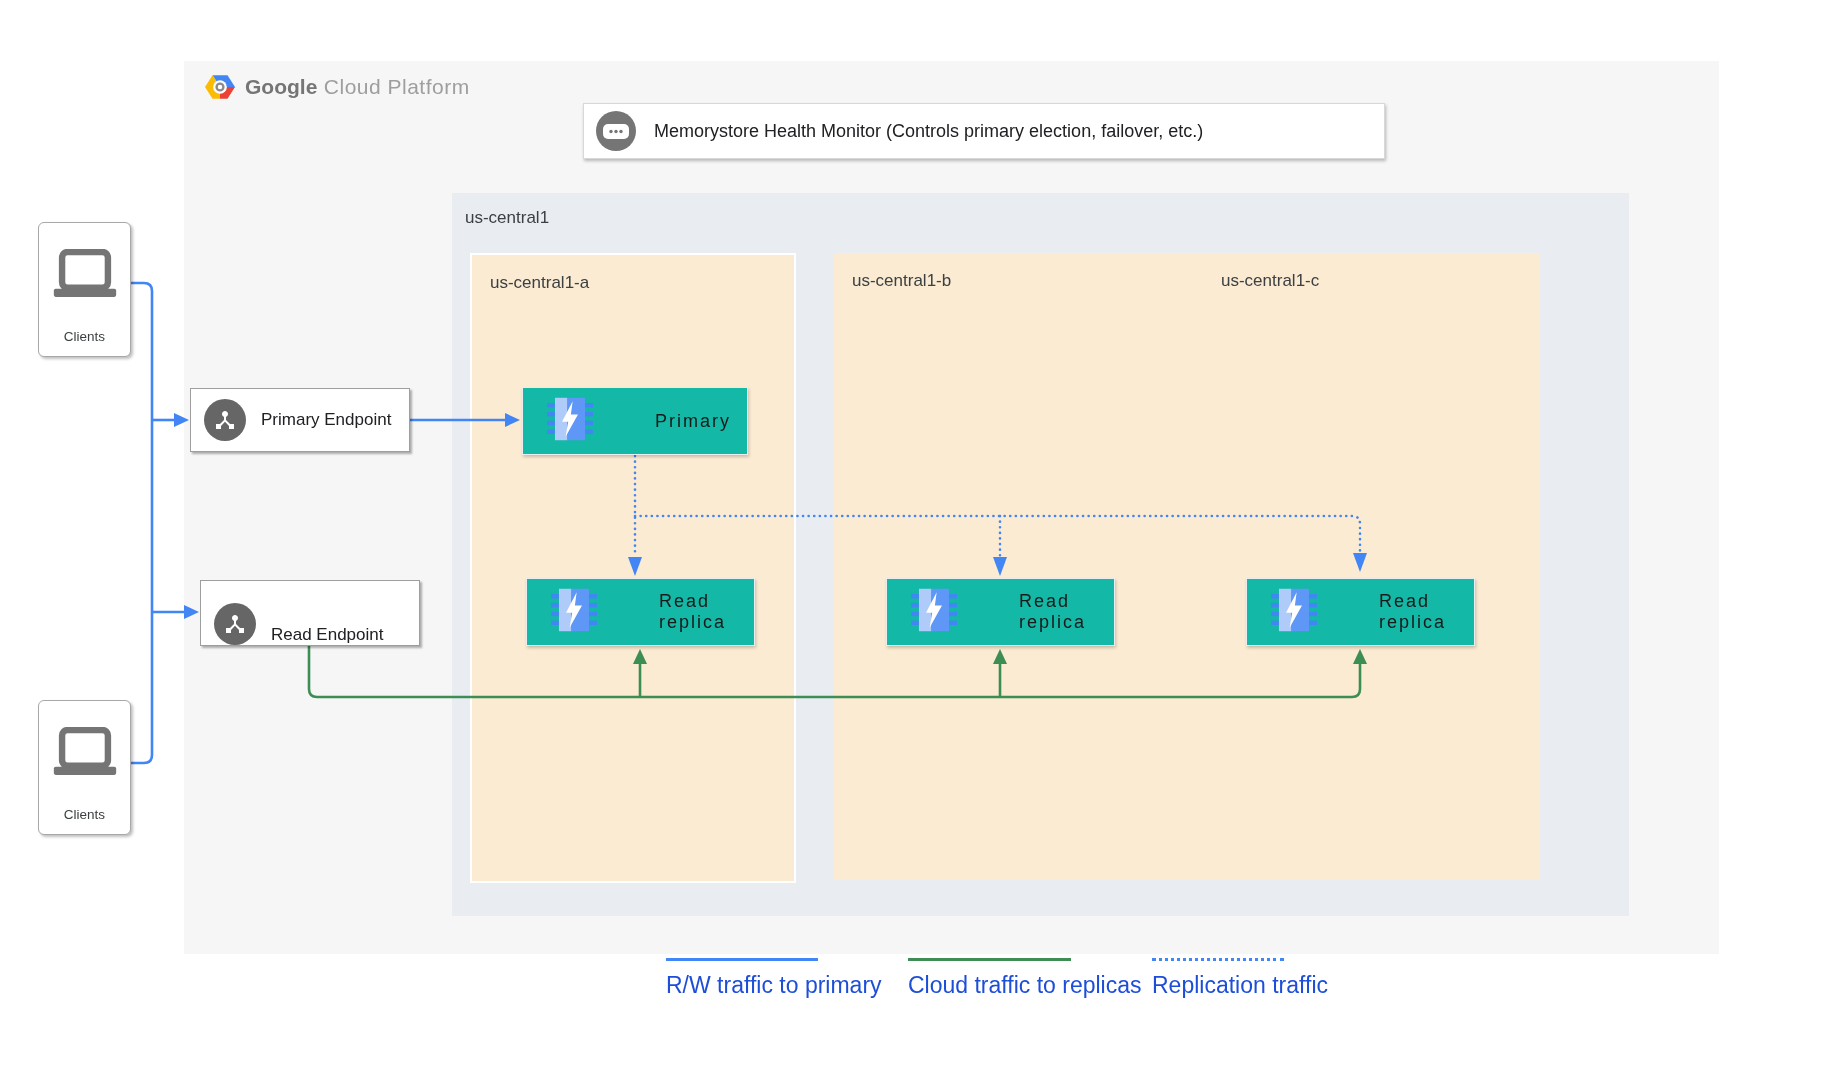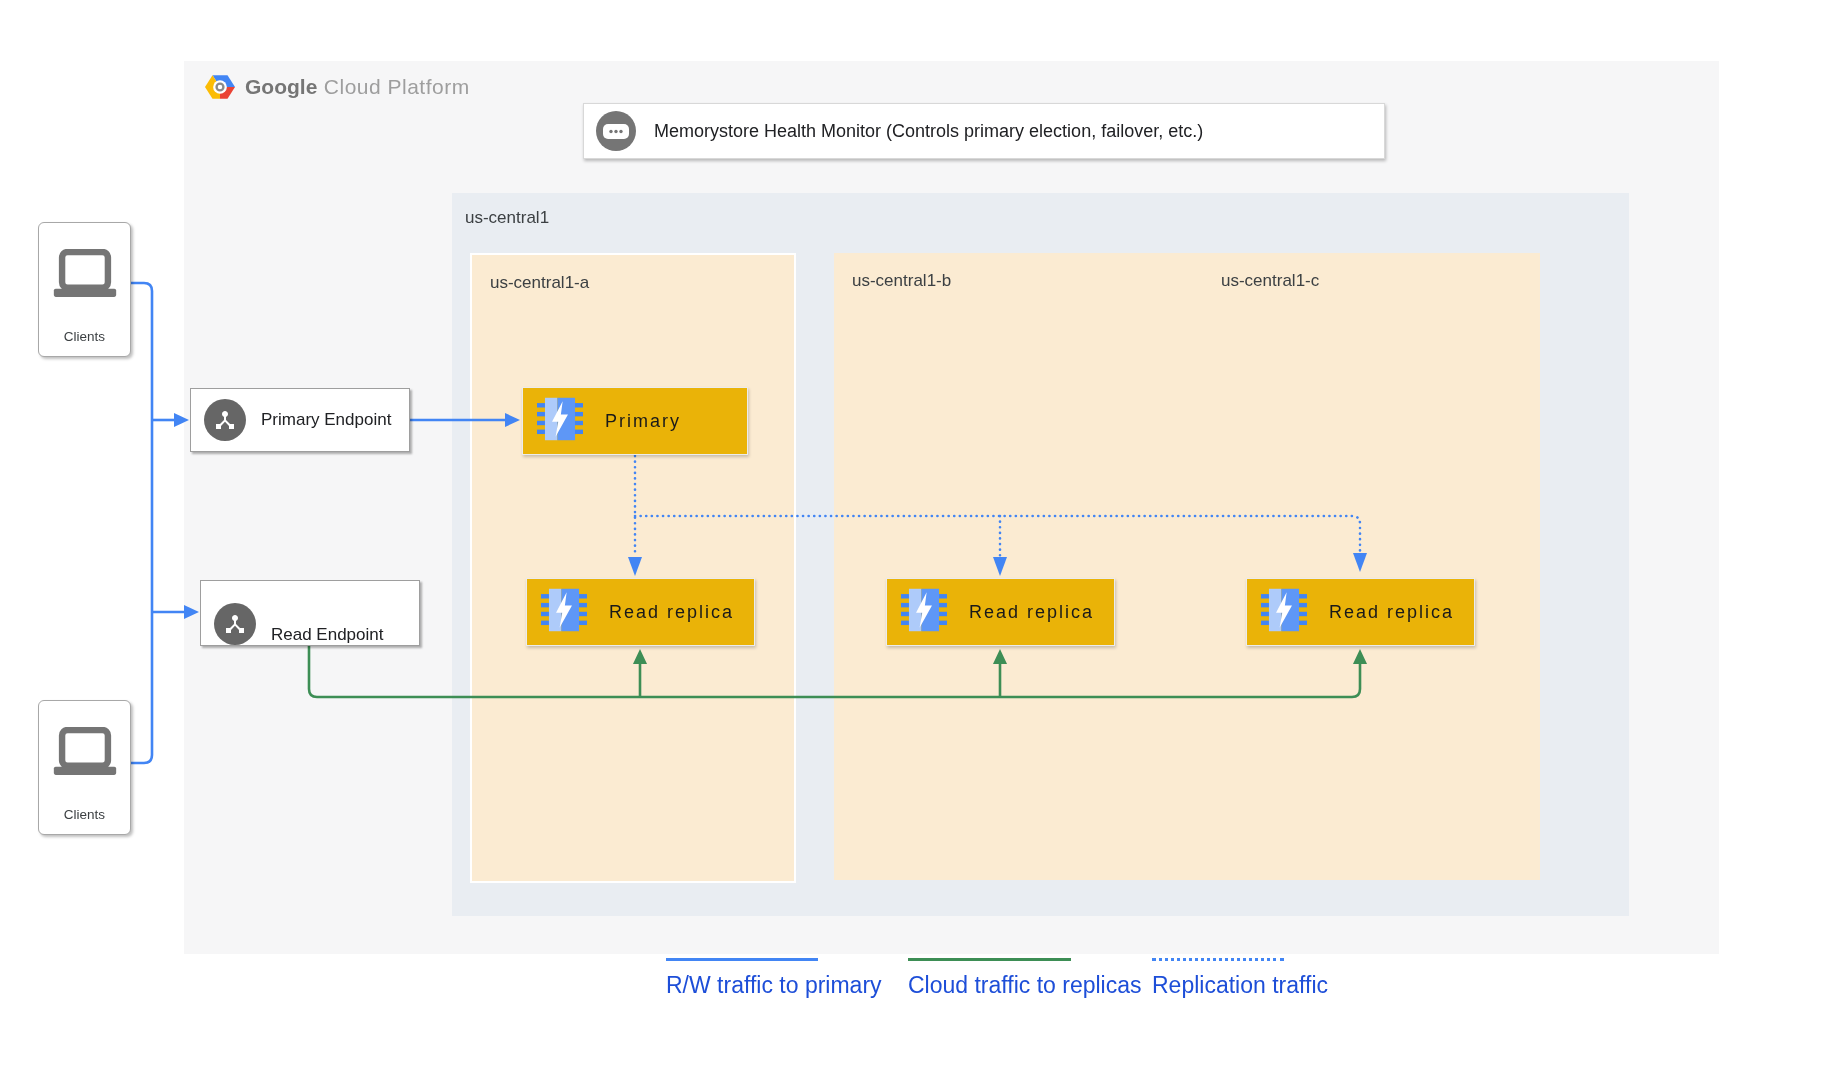--- a/index.html
+++ b/index.html
@@ -33,22 +33,22 @@
   #region{left:452px;top:193px;width:1177px;height:723px;background:#E9EDF2;}
   #region .region-label{position:absolute;left:13px;top:15px;font-size:17px;color:#3C4043;}
   .zone{position:absolute;top:60px;background:#FBEBD2;box-sizing:border-box;}
   .zone .zone-label{position:absolute;left:18px;top:18px;font-size:17px;color:#3C4043;}
   #zone-a{left:18px;width:326px;height:630px;border:2px solid #ffffff;}
   #zone-b{left:382px;width:370px;height:627px;}
   #zone-c{left:751px;width:337px;height:627px;}
 
   
   .node-box{
-    background:#eab308;border:1px solid #ECECEC;box-shadow:1px 2px 3px rgba(0,0,0,0.2);
-    display:flex;align-items:center;box-sizing:border-box;padding-left:14px;z-index:3;
+    background:#14b8a6;border:1px solid #ECECEC;box-shadow:1px 2px 3px rgba(0,0,0,0.2);
+    display:flex;align-items:center;box-sizing:border-box;padding-left:24px;z-index:3;gap:40px;
   }
   .node-box .node-label{margin-left:22px;font-size:18px;letter-spacing:2px;color:#1A1A1A;}
   #primary-node{left:522px;top:387px;width:226px;height:68px;}
   #replica-a{left:526px;top:578px;width:229px;height:68px;}
   #replica-b{left:886px;top:578px;width:229px;height:68px;}
   #replica-c{left:1246px;top:578px;width:229px;height:68px;}
 
   
   .endpoint-box{
     background:#fff;border:1px solid #9E9E9E;box-shadow:2px 2px 2px rgba(0,0,0,0.3);

